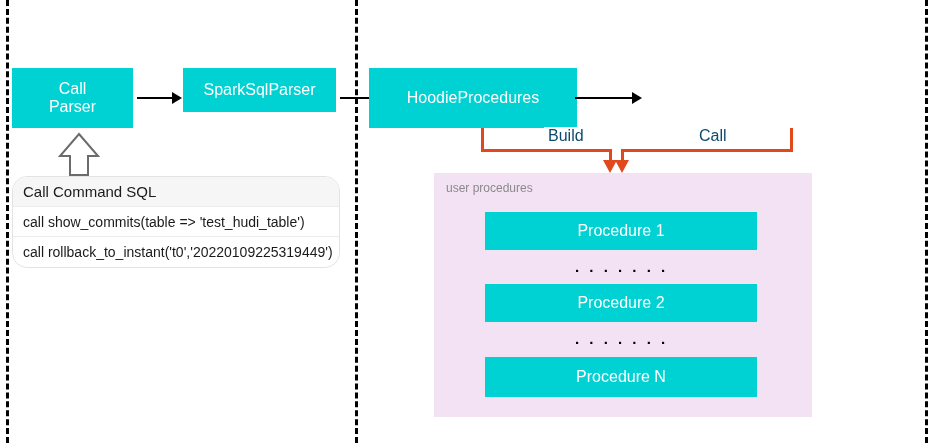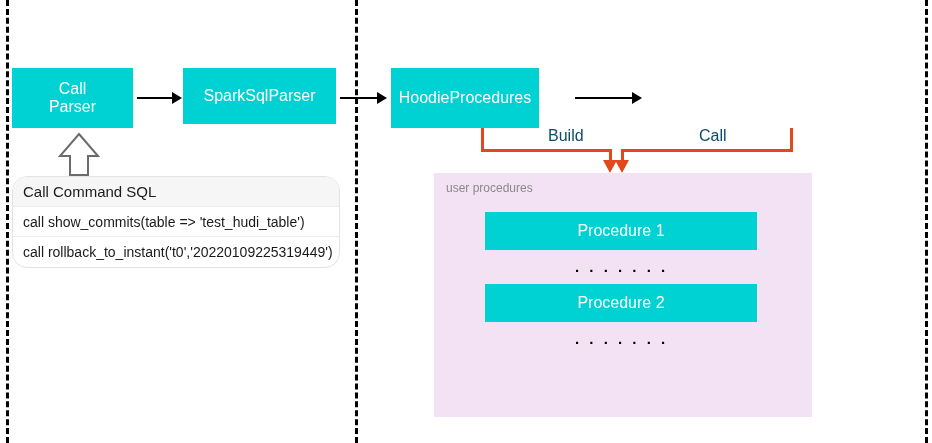--- a/index.html
+++ b/index.html
@@ -146,26 +146,26 @@
 
 
   <div class="teal-box" style="left:12px; top:68px; width:121px; height:60px; flex-direction:column;">
     <span>Call</span>
     <span>Parser</span>
   </div>
 
   <div class="arrow-line" style="left:137px; top:97px; width:36px;"></div>
   <div class="arrow-head" style="left:172px; top:92px;"></div>
 
-  <div class="teal-box" style="left:183px; top:68px; width:153px; height:56px;">SparkSqlParser</div>
+  <div class="teal-box" style="left:183px; top:68px; width:153px; height:44px;">SparkSqlParser</div>
 
   <div class="arrow-line" style="left:340px; top:97px; width:38px;"></div>
   <div class="arrow-head" style="left:377px; top:92px;"></div>
 
-  <div class="teal-box" style="left:391px; top:68px; width:148px; height:60px;">HoodieProcedures</div>
+  <div class="teal-box" style="left:369px; top:68px; width:208px; height:60px;">HoodieProcedures</div>
 
   <div class="arrow-line" style="left:575px; top:97px; width:58px;"></div>
   <div class="arrow-head" style="left:632px; top:92px;"></div>
 
 
   <div class="oline v" style="left:481px; top:128px; height:24px;"></div>
   <div class="oline h" style="left:481px; top:149px; width:131px;"></div>
   <div class="oline v" style="left:609px; top:149px; height:15px;"></div>
   <div class="o-arrow" style="left:603px; top:160px;"></div>
   <div class="edge-label" style="left:544px; top:127px;">Build</div>
@@ -189,14 +189,15 @@
   </div>
 
   <div class="proc-panel" style="left:434px; top:173px; width:378px; height:244px;">
     <div class="proc-panel-label">user procedures</div>
   </div>
 
   <div class="proc-bar" style="left:485px; top:212px; width:272px; height:38px;">Procedure 1</div>
   <div class="dots" style="left:575px; top:258px;">. . . . . . .</div>
   <div class="proc-bar" style="left:485px; top:284px; width:272px; height:38px;">Procedure 2</div>
   <div class="dots" style="left:575px; top:330px;">. . . . . . .</div>
+  <div class="proc-bar" style="left:485px; top:357px; width:272px; height:40px;">Procedure N</div>
 
 </div>
 
 </body></html>

